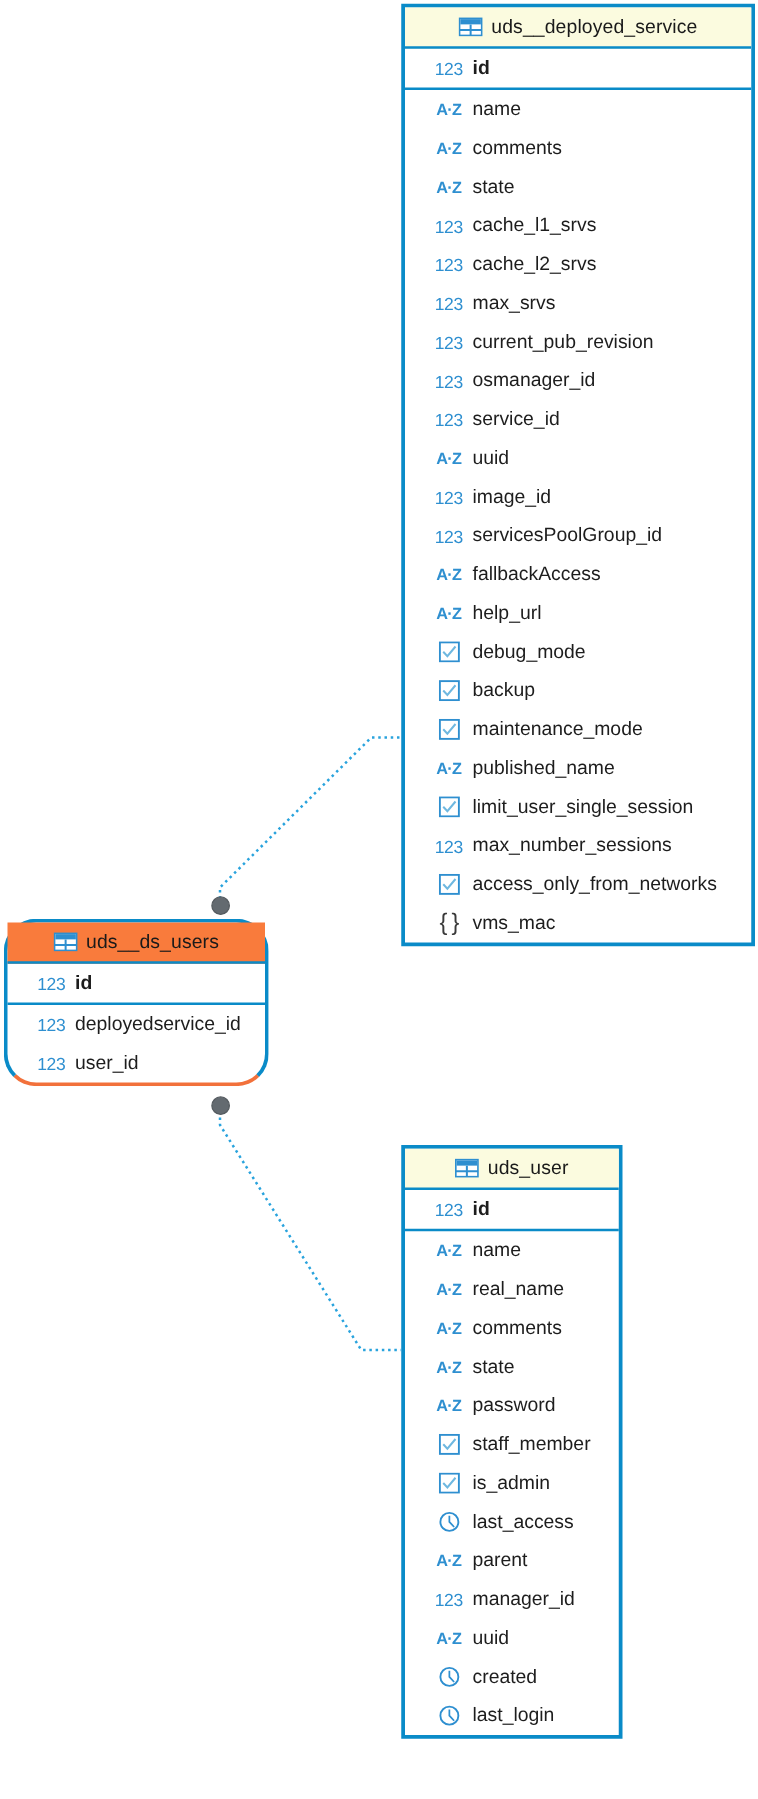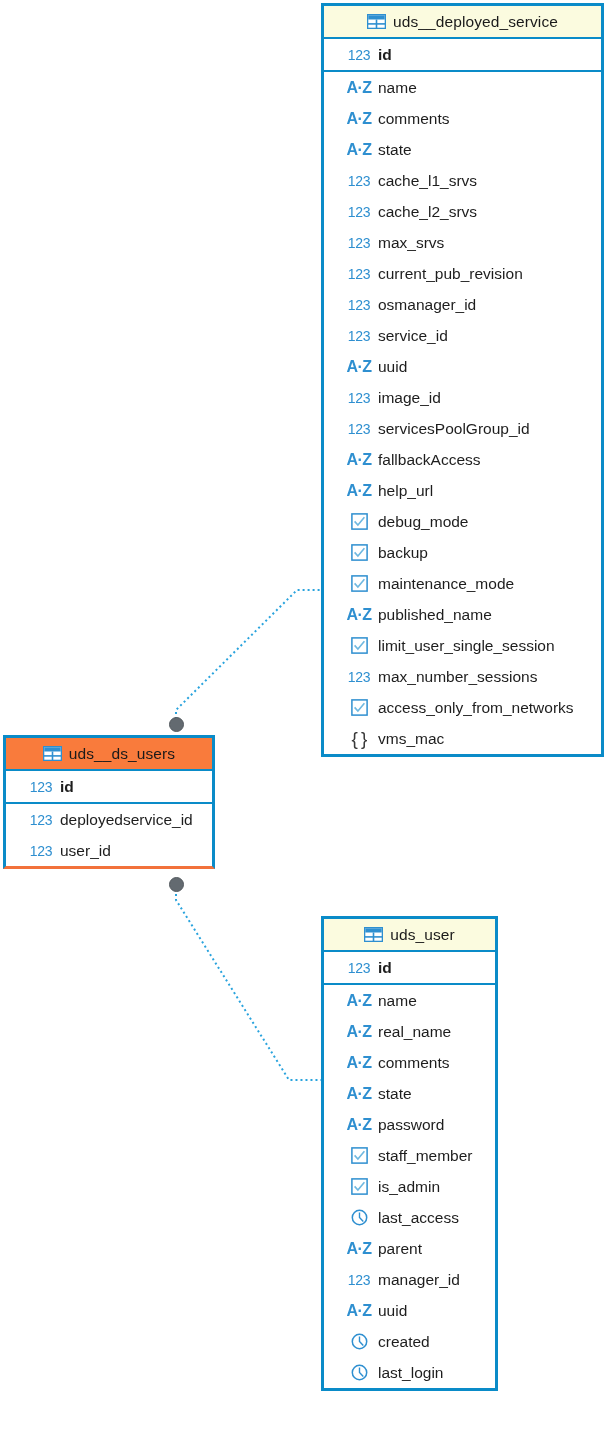--- a/index.html
+++ b/index.html
@@ -63,20 +63,21 @@
     border-bottom: 2px solid #0a8bc8;
   }
   .entity.accent-orange .pk-section {
     border-bottom: 2px solid #0a8bc8;
   }
   .entity.accent-orange .cols-section {
     border-bottom: 0;
   }
   .entity.accent-orange {
     border-bottom-color: #f2713b;
+    border-radius: 26px;
   }
 
   .col-row {
     height: 31px;
     display: flex;
     align-items: center;
     padding-left: 24px;
     gap: 8px;
     box-sizing: border-box;
   }
@@ -102,21 +103,21 @@
     line-height: 1;
   }
   .type-icon .num {
     font-family: "Liberation Sans", sans-serif;
     font-size: 14px;
     color: #2e8fd0;
     letter-spacing: -0.3px;
   }
   .type-icon .az {
     font-family: "Liberation Sans", sans-serif;
-    font-size: 16px;
+    font-size: 13px;
     font-weight: bold;
     color: #2e8fd0;
     letter-spacing: -0.5px;
   }
   .type-icon .braces {
     font-family: "Liberation Sans", sans-serif;
     font-size: 19px;
     color: #3a3a3a;
     letter-spacing: -1px;
   }

